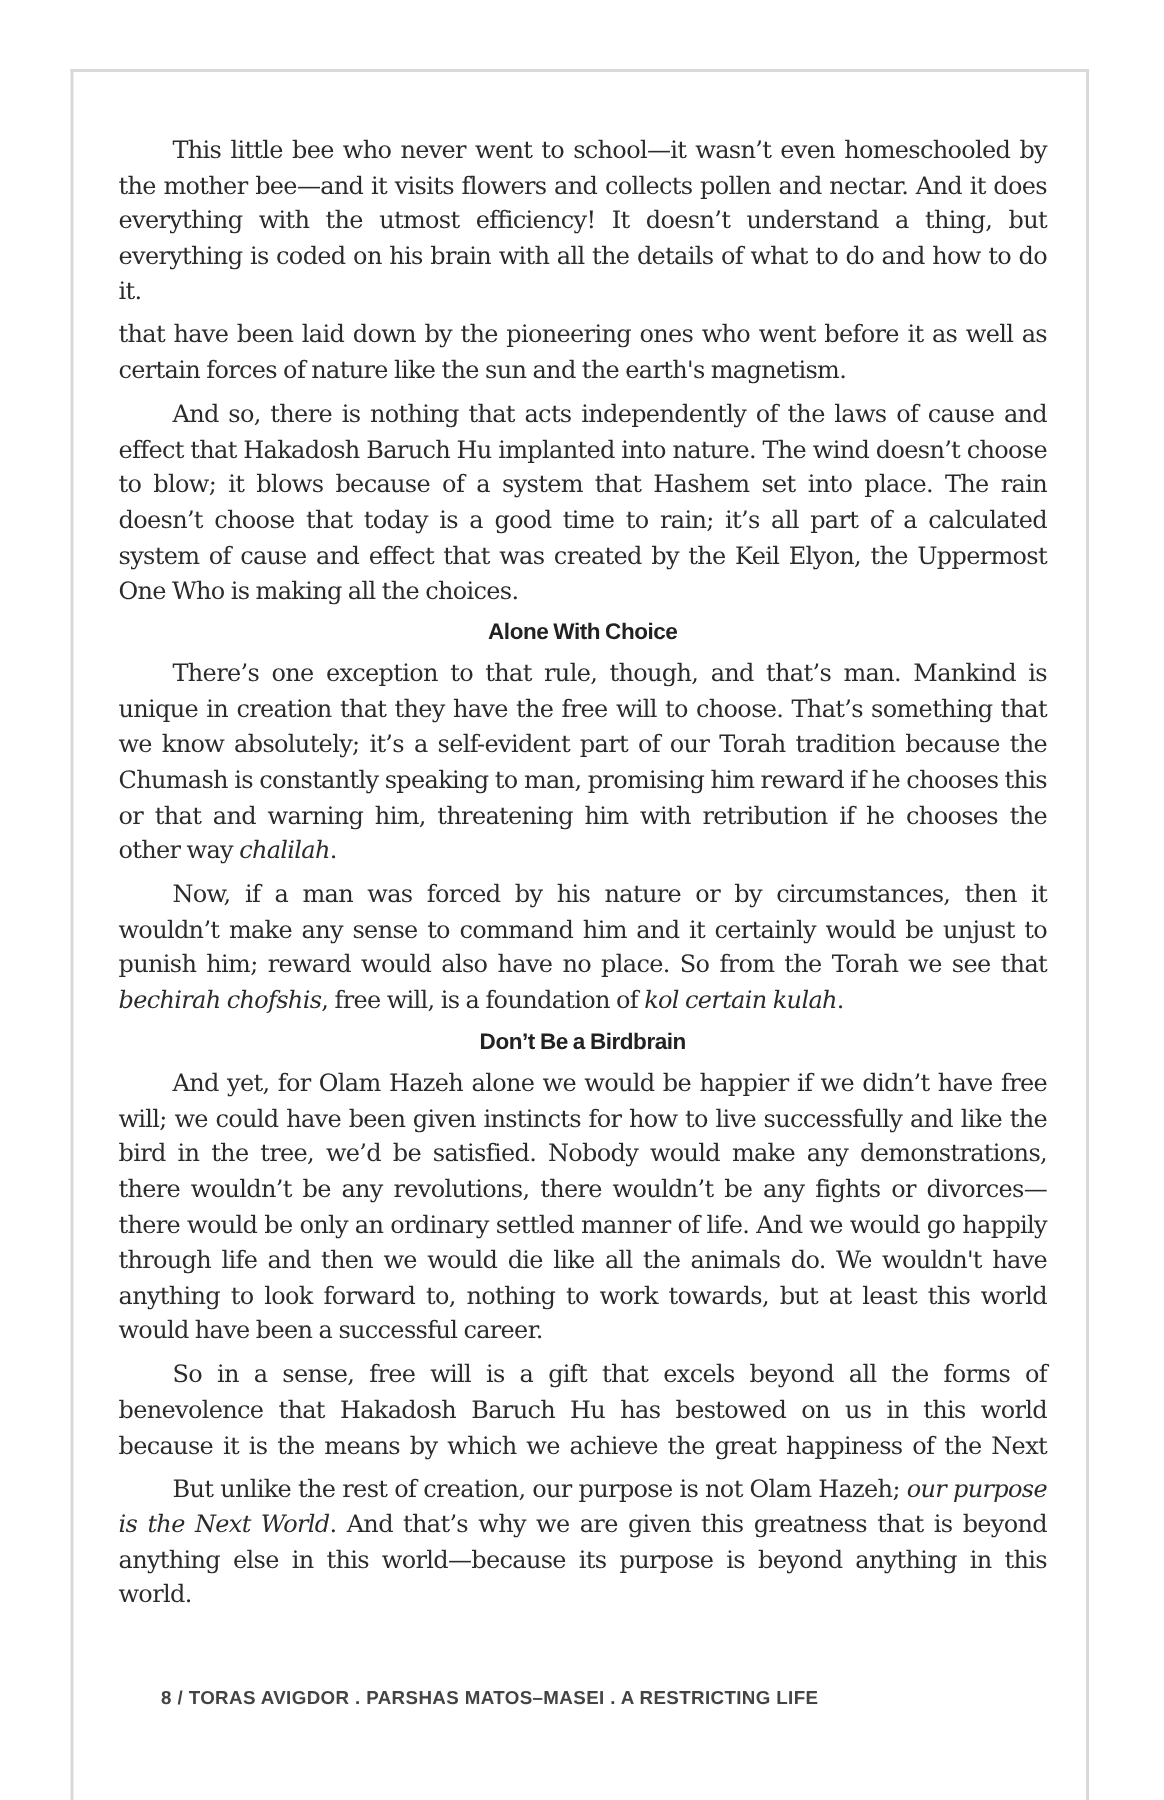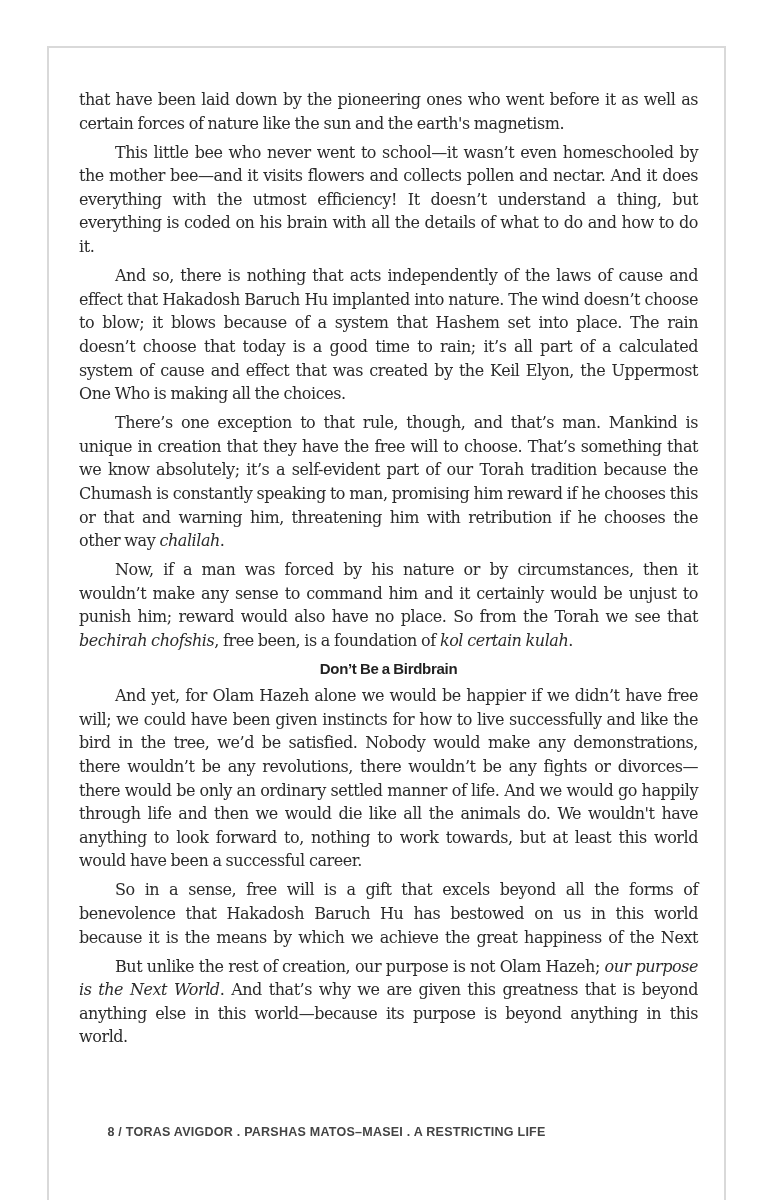--- a/index.html
+++ b/index.html
@@ -72,28 +72,29 @@
       letter-spacing: 0.25px;
       color: #444444;
     }
   </style>
 </head>
 <body>
 
 <div class="page"></div>
 
 <div class="content">
+  <p class="para indent">This little bee who never went to school—it wasn’t even homeschooled by the mother bee—and it visits flowers and collects pollen and nectar. And it does everything with the utmost efficiency! It doesn’t understand a thing, but everything is coded on his brain with all the details of what to do and how to do it.</p>
   <p class="para cont">that have been laid down by the pioneering ones who went before it as well as certain forces of nature like the sun and the earth's magnetism.</p>
-  <p class="para indent">This little bee who never went to school—it wasn’t even homeschooled by the mother bee—and it visits flowers and collects pollen and nectar. And it does everything with the utmost efficiency! It doesn’t understand a thing, but everything is coded on his brain with all the details of what to do and how to do it.</p>
   <p class="para indent">And so, there is nothing that acts independently of the laws of cause and effect that Hakadosh Baruch Hu implanted into nature. The wind doesn’t choose to blow; it blows because of a system that Hashem set into place. The rain doesn’t choose that today is a good time to rain; it’s all part of a calculated system of cause and effect that was created by the Keil Elyon, the Uppermost One Who is making all the choices.</p>
 
+  <h3 class="heading">Alone With Choice</h3>
 
   <p class="para indent"><span>There’s one exception to that rule, though, and that’s man. Mankind is unique in creation that they have the free will to choose. That’s something that we know absolutely; it’s a self-evident part of our Torah tradition because the Chumash is constantly speaking to man, promising him reward if he chooses this or that and warning him, threatening him with retribution if he chooses the other way </span><em>chalilah</em><span>.</span></p>
 
-  <p class="para indent"><span>Now, if a man was forced by his nature or by circumstances, then it wouldn’t make any sense to command him and it certainly would be unjust to punish him; reward would also have no place. So from the Torah we see that </span><em>bechirah chofshis</em><span>, free been, is a foundation of </span><em>kol certain kulah</em><span>.</span></p>
+  <p class="para indent"><span>Now, if a man was forced by his nature or by circumstances, then it wouldn’t make any sense to command him and it certainly would be unjust to punish him; reward would also have no place. So from the Torah we see that </span><em>bechirah chofshis</em><span>, free will, is a foundation of </span><em>kol certain kulah</em><span>.</span></p>
 
   <h3 class="heading">Don’t Be a Birdbrain</h3>
 
   <p class="para indent">And yet, for Olam Hazeh alone we would be happier if we didn’t have free will; we could have been given instincts for how to live successfully and like the bird in the tree, we’d be satisfied. Nobody would make any demonstrations, there wouldn’t be any revolutions, there wouldn’t be any fights or divorces—there would be only an ordinary settled manner of life. And we would go happily through life and then we would die like all the animals do. We wouldn't have anything to look forward to, nothing to work towards, but at least this world would have been a successful career.</p>
 
   <p class="para indent" style="text-align-last: justify;">So in a sense, free will is a gift that excels beyond all the forms of benevolence that Hakadosh Baruch Hu has bestowed on us in this world because it is the means by which we achieve the great happiness of the Next</p>
 
   <p class="para indent"><span>But unlike the rest of creation, our purpose is not Olam Hazeh; </span><em>our purpose is the Next World</em><span>. And that’s why we are given this greatness that is beyond anything else in this world—because its purpose is beyond anything in this world.</span></p>
 </div>
 

